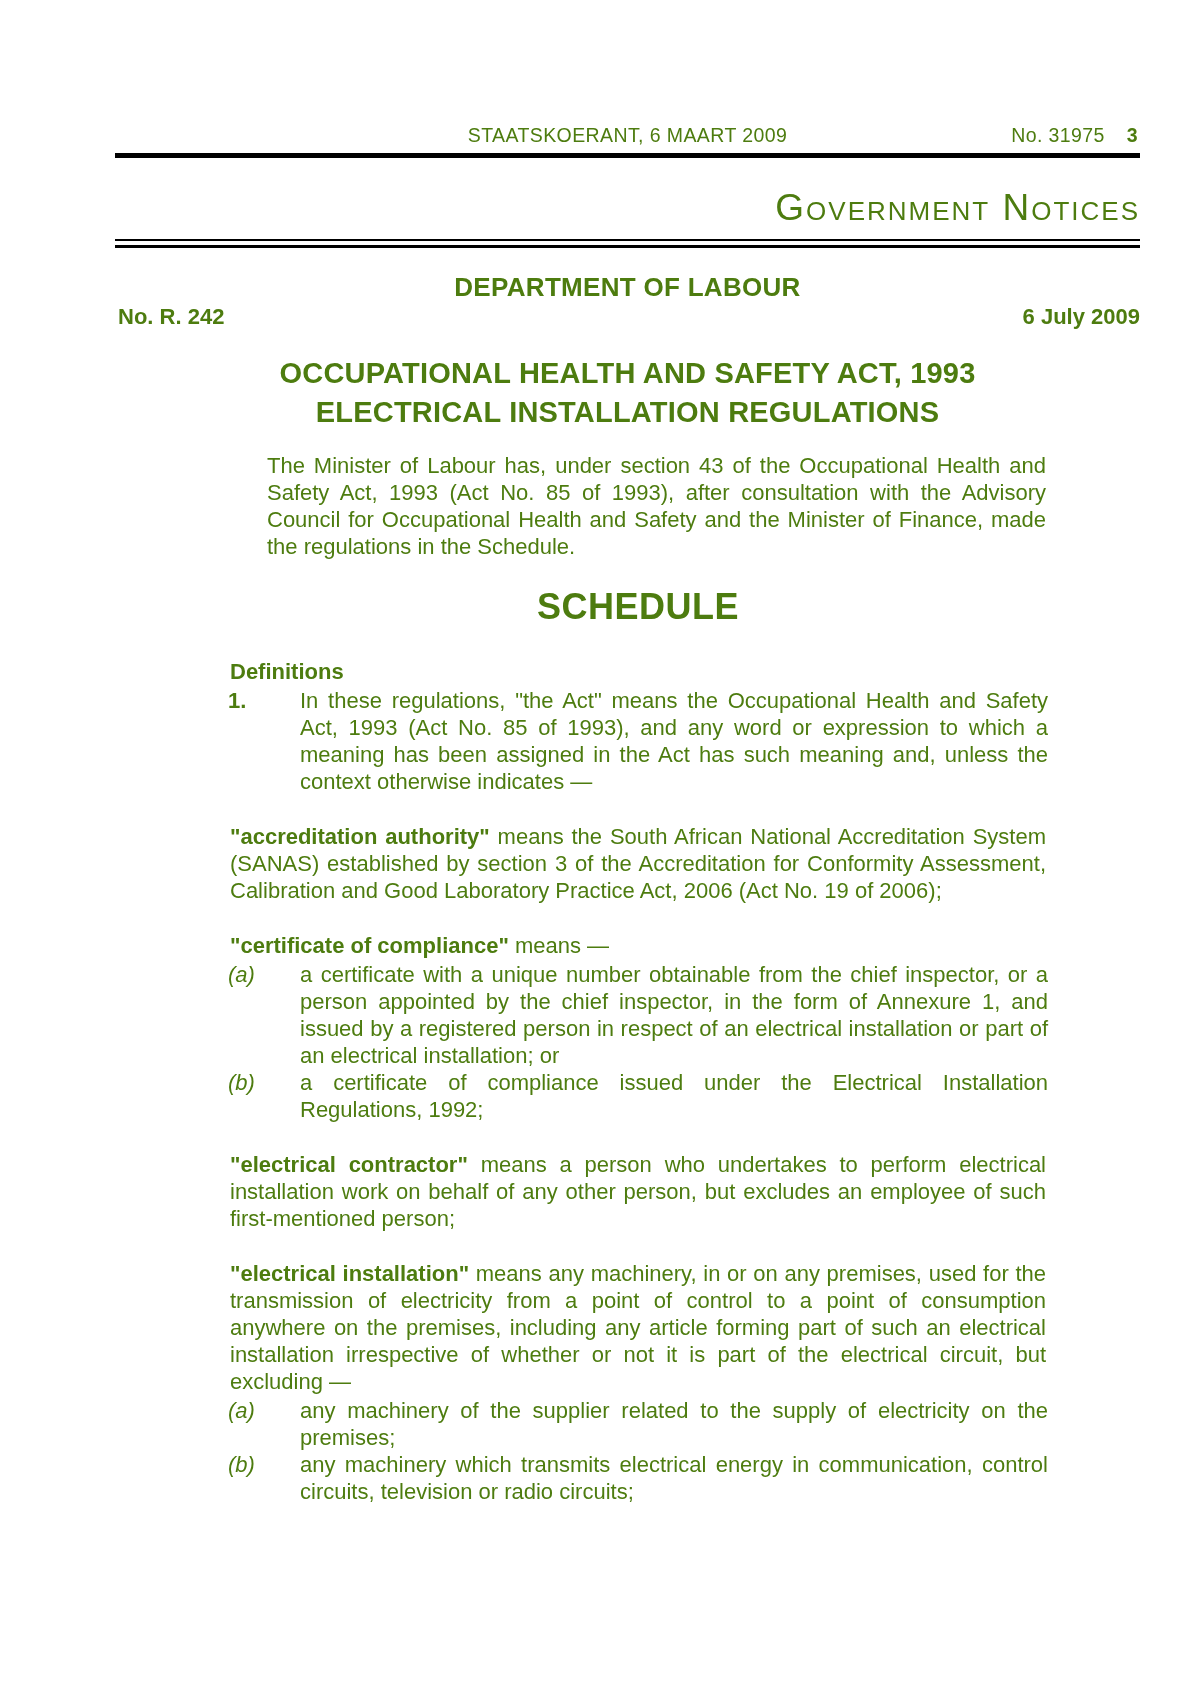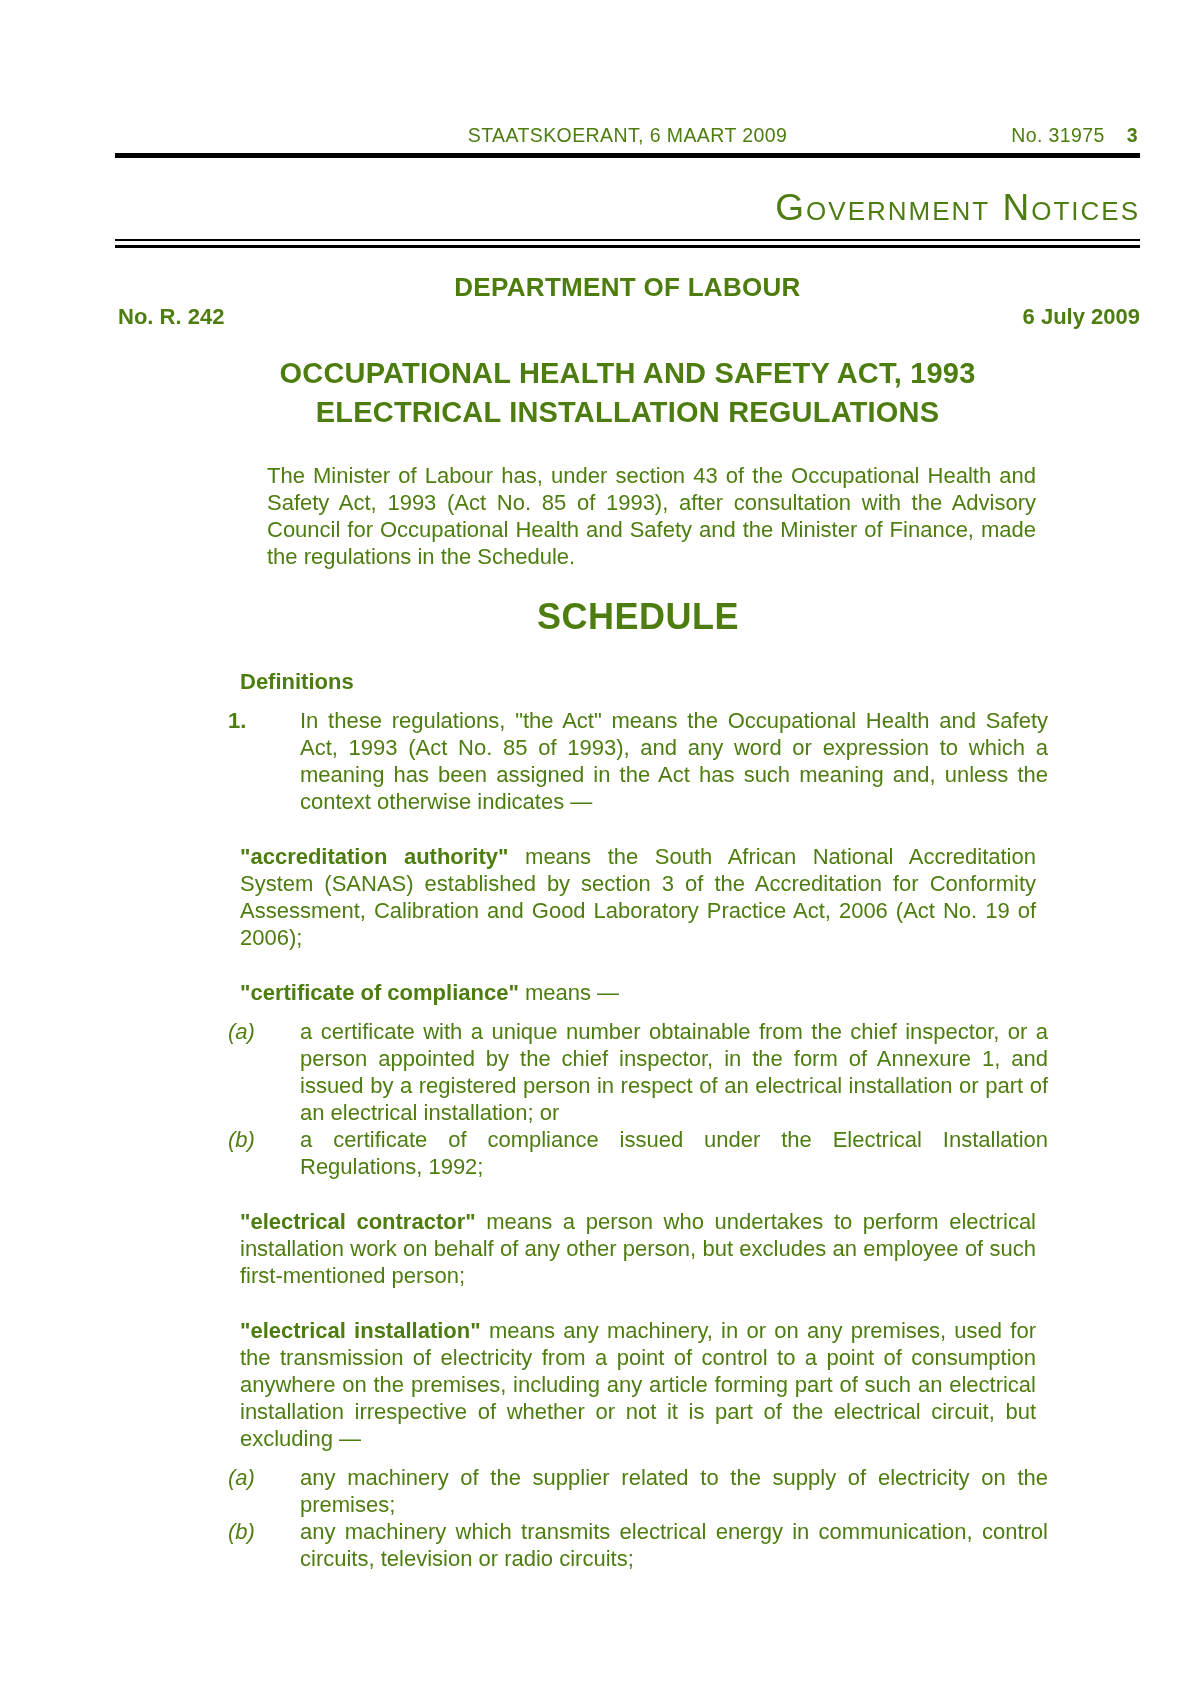--- a/index.html
+++ b/index.html
@@ -70,21 +70,21 @@
     letter-spacing: 0.2px;
   }
 
   
   .body-col {
     position: absolute; left: 228px; top: 450px;
     width: 820px;
     font-size: 22px; line-height: 27px;
     text-align: justify;
   }
-  .body-col p { margin: 12px; }
+  .body-col p { margin: 2px; }
   .intro { margin-left: 39px !important; }
 
   .schedule-heading {
     text-align: center;
     font-size: 36px; font-weight: bold;
     letter-spacing: 0.5px;
     margin: 30px 0 34px 0 !important;
     line-height: 34px;
   }
   .defs-heading { font-weight: bold; text-align: left; }

